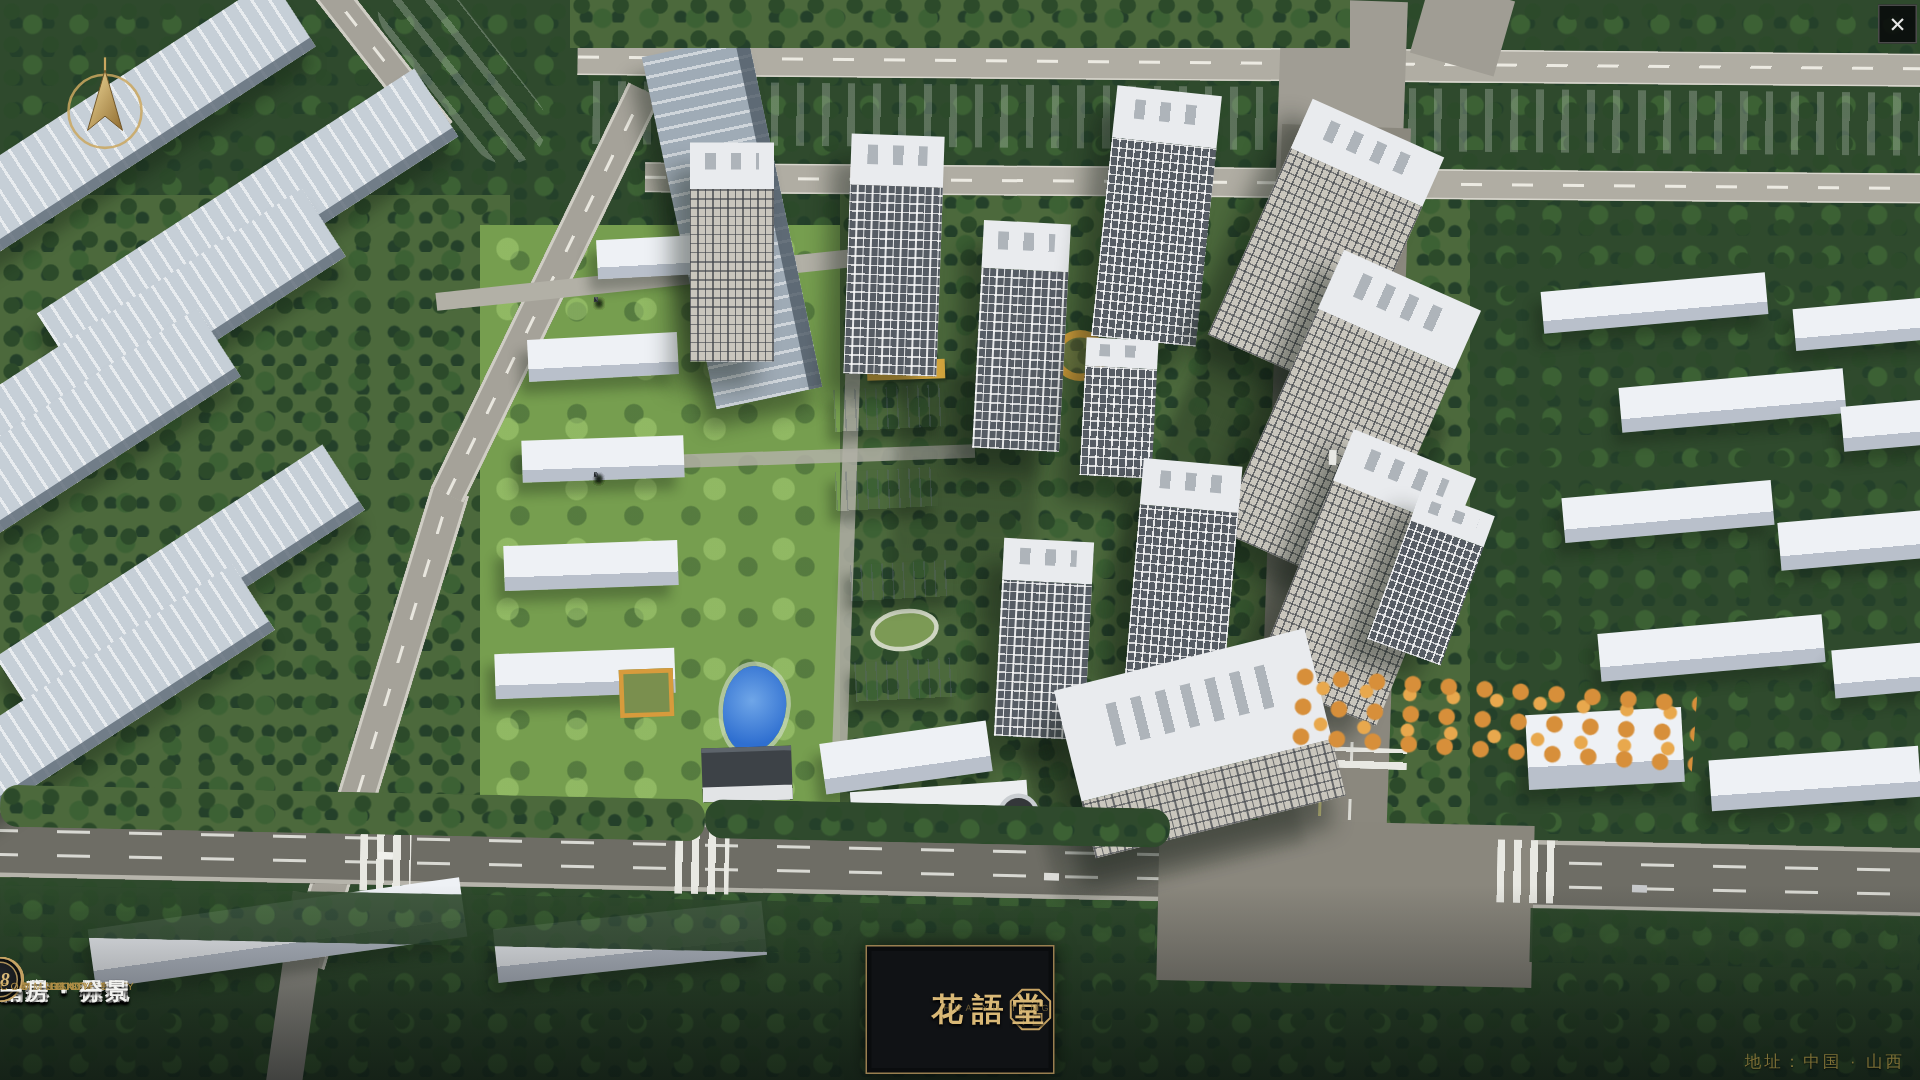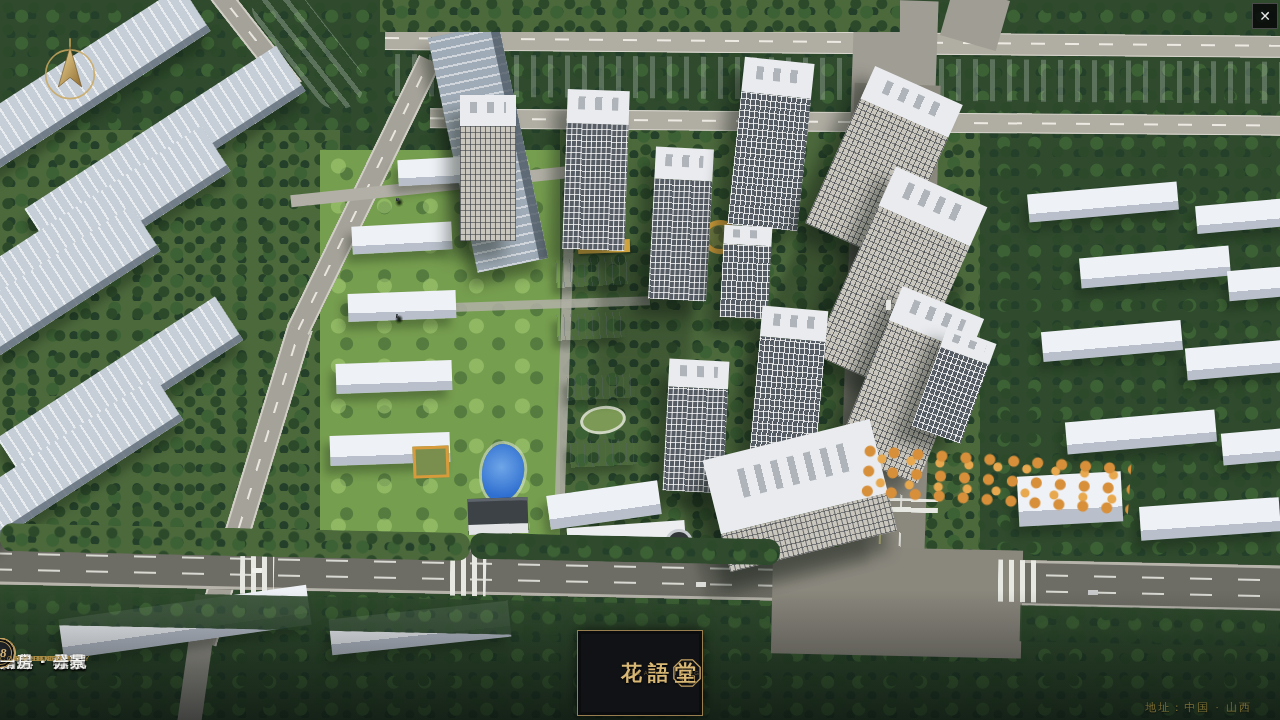--- a/index.html
+++ b/index.html
@@ -89,21 +89,21 @@
   .txt b{position:static;color:#f3f3f0;font-size:15px;font-weight:bold;letter-spacing:2px;
       text-shadow:0 1px 2px rgba(0,0,0,.8);white-space:nowrap;}
   .txt small{position:static;color:#b08f47;font-size:7px;letter-spacing:2px;margin-top:2px;white-space:nowrap;}
   #brand{left:577px;bottom:4px;width:126px;height:86px;background:#101215;
       border:1px solid rgba(199,164,100,.75);box-shadow:inset 0 0 0 3px #0a0c0e,0 0 12px rgba(0,0,0,.6);
       display:flex;flex-direction:column;align-items:flex-end;justify-content:center;gap:2px;cursor:pointer;}
   #brand svg{position:static;}
   .bn{position:static;font-family:"Liberation Serif",serif;font-size:21px;font-weight:bold;color:#d9b876;
       letter-spacing:6px;text-indent:6px;text-shadow:0 1px 2px #000;}
   .bt{position:static;font-size:6px;color:#8d7640;letter-spacing:3px;opacity:.75;}
-  #addr{right:28px;bottom:5px;font-size:11px;color:#7e7036;letter-spacing:2px;text-shadow:0 1px 1px rgba(0,0,0,.7);}
+  #addr{right:10px;bottom:5px;font-size:11px;color:#7e7036;letter-spacing:2px;text-shadow:0 1px 1px rgba(0,0,0,.7);}
   #closeBtn{left:1252px;top:3px;width:26px;height:26px;background:rgba(8,9,10,.88);
       border:1px solid #4a4a4a;color:#e8e8e8;font-size:14px;line-height:24px;text-align:center;cursor:pointer;}
   #compass{left:36px;top:34px;width:68px;height:72px;cursor:pointer;}
 </style>
 </head>
 <body>
 
 <div id="stage">
 
   <div style="left:0;top:0;width:1280px;height:720px;">

